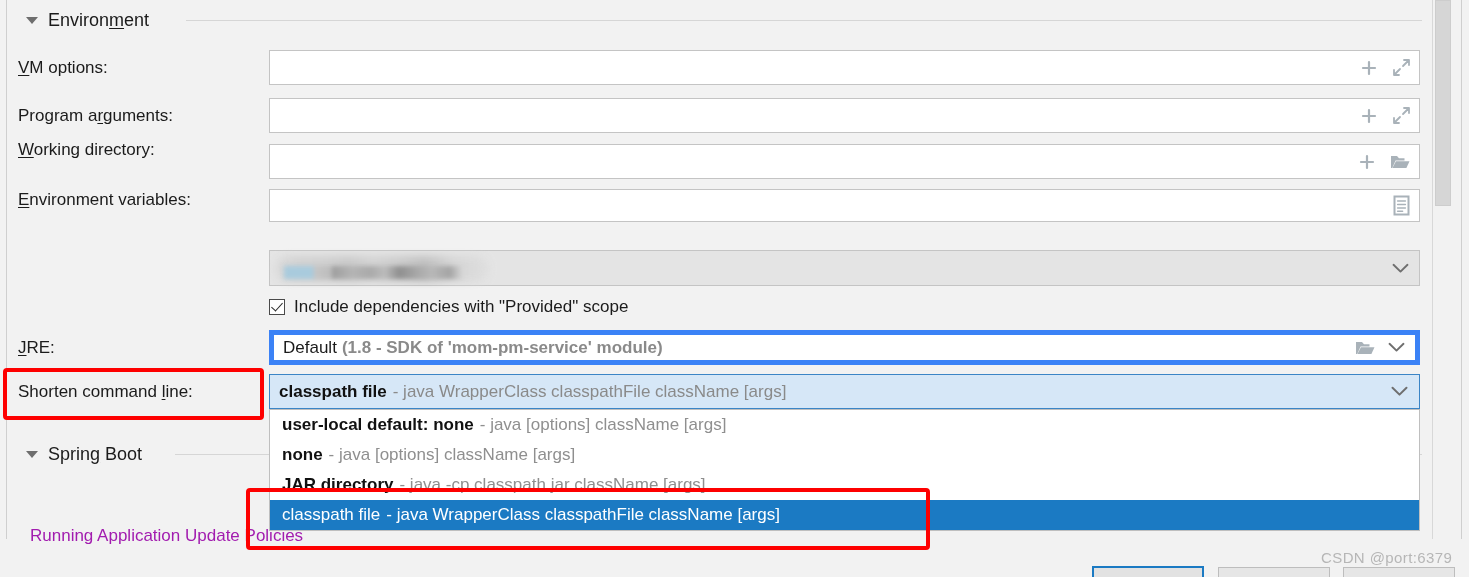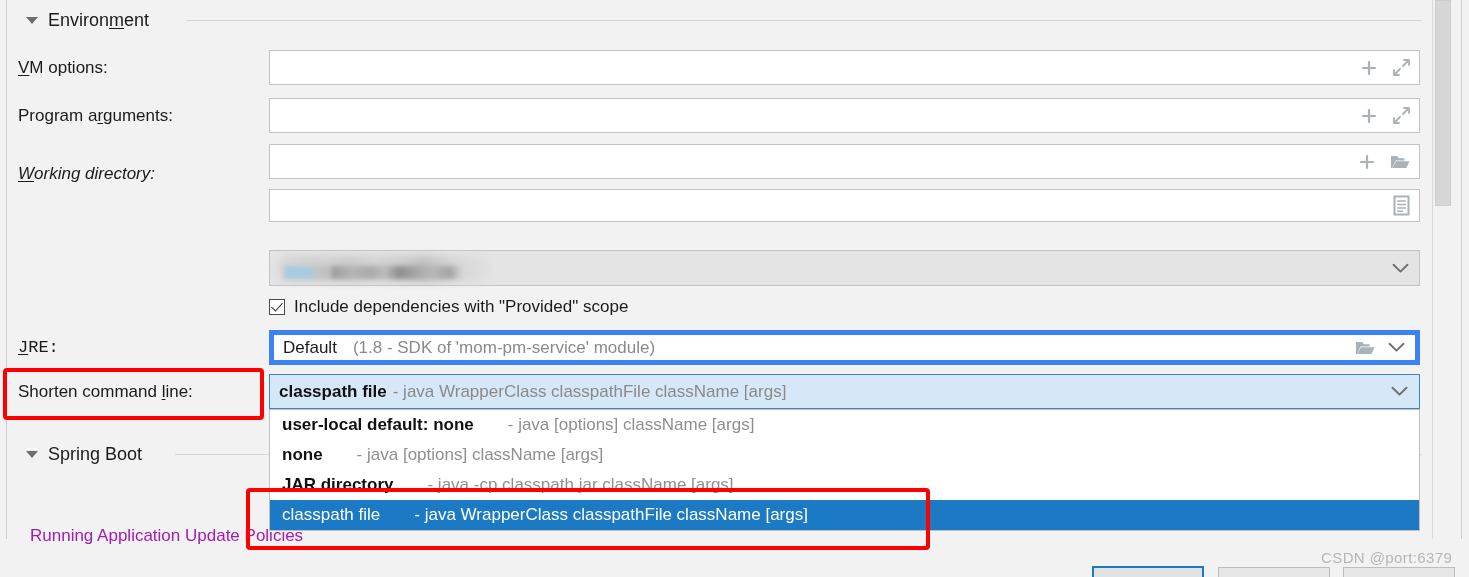--- a/index.html
+++ b/index.html
@@ -122,21 +122,21 @@
   .combo-plain {
     position: absolute;
     background: #ffffff;
     border: 5px solid #3b82f6;
     box-sizing: border-box;
     display: flex;
     align-items: center;
     padding-left: 9px;
   }
   .combo-plain .main { color: #1b1b1b; }
-  .combo-plain .dim { color: #8a8a8a; margin-left: 16px; }
+  .combo-plain .dim { color: #8a8a8a; margin-left: 5px; font-weight: bold; }
   .combo-right {
     position: absolute;
     right: 0; top: 0; bottom: 0;
     display: flex; align-items: center; gap: 12px;
     padding-right: 10px;
   }
 
   
   .combo-focus {
     position: absolute;
@@ -193,21 +193,20 @@
     z-index: 8;
     overflow: hidden;
   }
   .dd-item {
     height: 30px;
     display: flex;
     align-items: center;
     padding-left: 12px;
     white-space: nowrap;
     font-size: 17px;
-    gap: 28px;
   }
   .dd-item .strong { color: #111; font-weight: 600; }
   .dd-item .desc { color: #8f8f8f; margin-left: 6px; }
   .dd-item.selected { background: #1b7ac3; }
   .dd-item.selected .strong { color: #ffffff; font-weight: 400; }
   .dd-item.selected .desc { color: #ffffff; }
 
   
   .scroll-track {
     position: absolute;
@@ -292,33 +291,34 @@
       <svg class="ficon" width="18" height="18" viewBox="0 0 18 18">
         <path d="M9 3v12M3 9h12" stroke="#a9b2b9" stroke-width="2.2" fill="none" stroke-linecap="round"></path>
       </svg>
       <svg class="ficon" width="19" height="19" viewBox="0 0 19 19">
         <path d="M11 8l6-6M17 2v5M17 2h-5" stroke="#a9b2b9" stroke-width="1.8" fill="none" stroke-linecap="round" stroke-linejoin="round"></path>
         <path d="M8 11l-6 6M2 17v-5M2 17h5" stroke="#a9b2b9" stroke-width="1.8" fill="none" stroke-linecap="round" stroke-linejoin="round"></path>
       </svg>
     </span>
   </div>
 
-  <div class="field-label" style="left:18px; top:164px;font-style:italic;"><span class="mn">W</span><span>orking directory:</span></div>
+  <div class="field-label" style="left:18px; top:140px;"><span class="mn">W</span><span>orking directory:</span></div>
   <div class="textfield" style="left:269px; top:144px; width:1151px; height:35px;">
     <span class="field-icons">
       <svg class="ficon" width="18" height="18" viewBox="0 0 18 18">
         <path d="M9 3v12M3 9h12" stroke="#a9b2b9" stroke-width="2.2" fill="none" stroke-linecap="round"></path>
       </svg>
       <svg class="ficon" width="21" height="18" viewBox="0 0 21 18">
         <path d="M1 15V3h6l2 2.2h5.5v2.3H5.6L2.2 15z" fill="#a9b2b9"></path>
         <path d="M5.9 8.2h13.6L16.4 15H2.4z" fill="#a9b2b9"></path>
       </svg>
     </span>
   </div>
 
+  <div class="field-label" style="left:18px; top:190px;"><span class="mn">E</span><span>nvironment variables:</span></div>
   <div class="textfield" style="left:269px; top:189px; width:1151px; height:33px;">
     <span class="field-icons">
       <svg class="ficon" width="19" height="21" viewBox="0 0 19 21">
         <rect x="2.5" y="1.5" width="14" height="18" fill="none" stroke="#a9b2b9" stroke-width="2"></rect>
         <path d="M5.6 6h7.8M5.6 9.5h7.8M5.6 13h7.8M5.6 16.2h5" stroke="#a9b2b9" stroke-width="1.5" stroke-linecap="round"></path>
       </svg>
     </span>
   </div>
 
   <div class="combo-disabled" style="left:269px; top:250px; width:1151px; height:36px;">
@@ -329,21 +329,21 @@
         <path d="M1.5 1.8L8.5 8.6l7-6.8" stroke="#6f6f6f" stroke-width="1.9" fill="none" stroke-linecap="round" stroke-linejoin="round"></path>
       </svg>
     </span>
   </div>
 
   <div class="chk-row" style="left:269px; top:297px;">
     <span class="chkbox checked"></span>
     <span>Include dependencies with "Provided" scope</span>
   </div>
 
-  <div class="field-label" style="left:18px; top:338px;font-family:Liberation Mono, monospace;"><span class="mn">J</span><span>RE:</span></div>
+  <div class="field-label" style="left:18px; top:338px;"><span class="mn">J</span><span>RE:</span></div>
   <div class="combo-plain" style="left:269px; top:330px; width:1151px; height:35px;">
     <span class="main">Default</span>
     <span class="dim">(1.8 - SDK of 'mom-pm-service' module)</span>
     <span class="combo-right">
       <svg width="21" height="18" viewBox="0 0 21 18">
         <path d="M1 15V3h6l2 2.2h5.5v2.3H5.6L2.2 15z" fill="#a9b2b9"></path>
         <path d="M5.9 8.2h13.6L16.4 15H2.4z" fill="#a9b2b9"></path>
       </svg>
       <svg width="17" height="11" viewBox="0 0 17 11">
         <path d="M1.5 1.8L8.5 8.6l7-6.8" stroke="#6f6f6f" stroke-width="1.9" fill="none" stroke-linecap="round" stroke-linejoin="round"></path>

